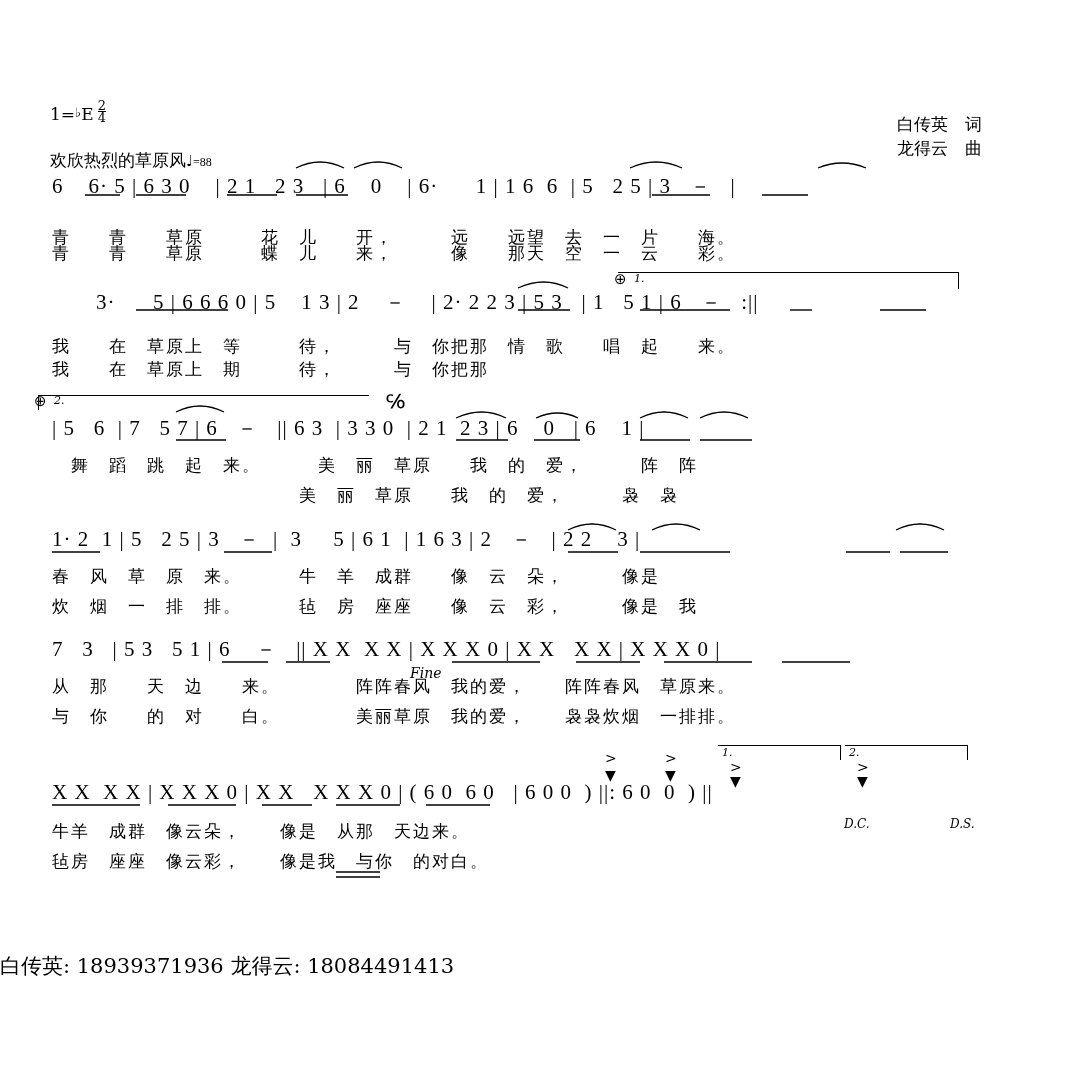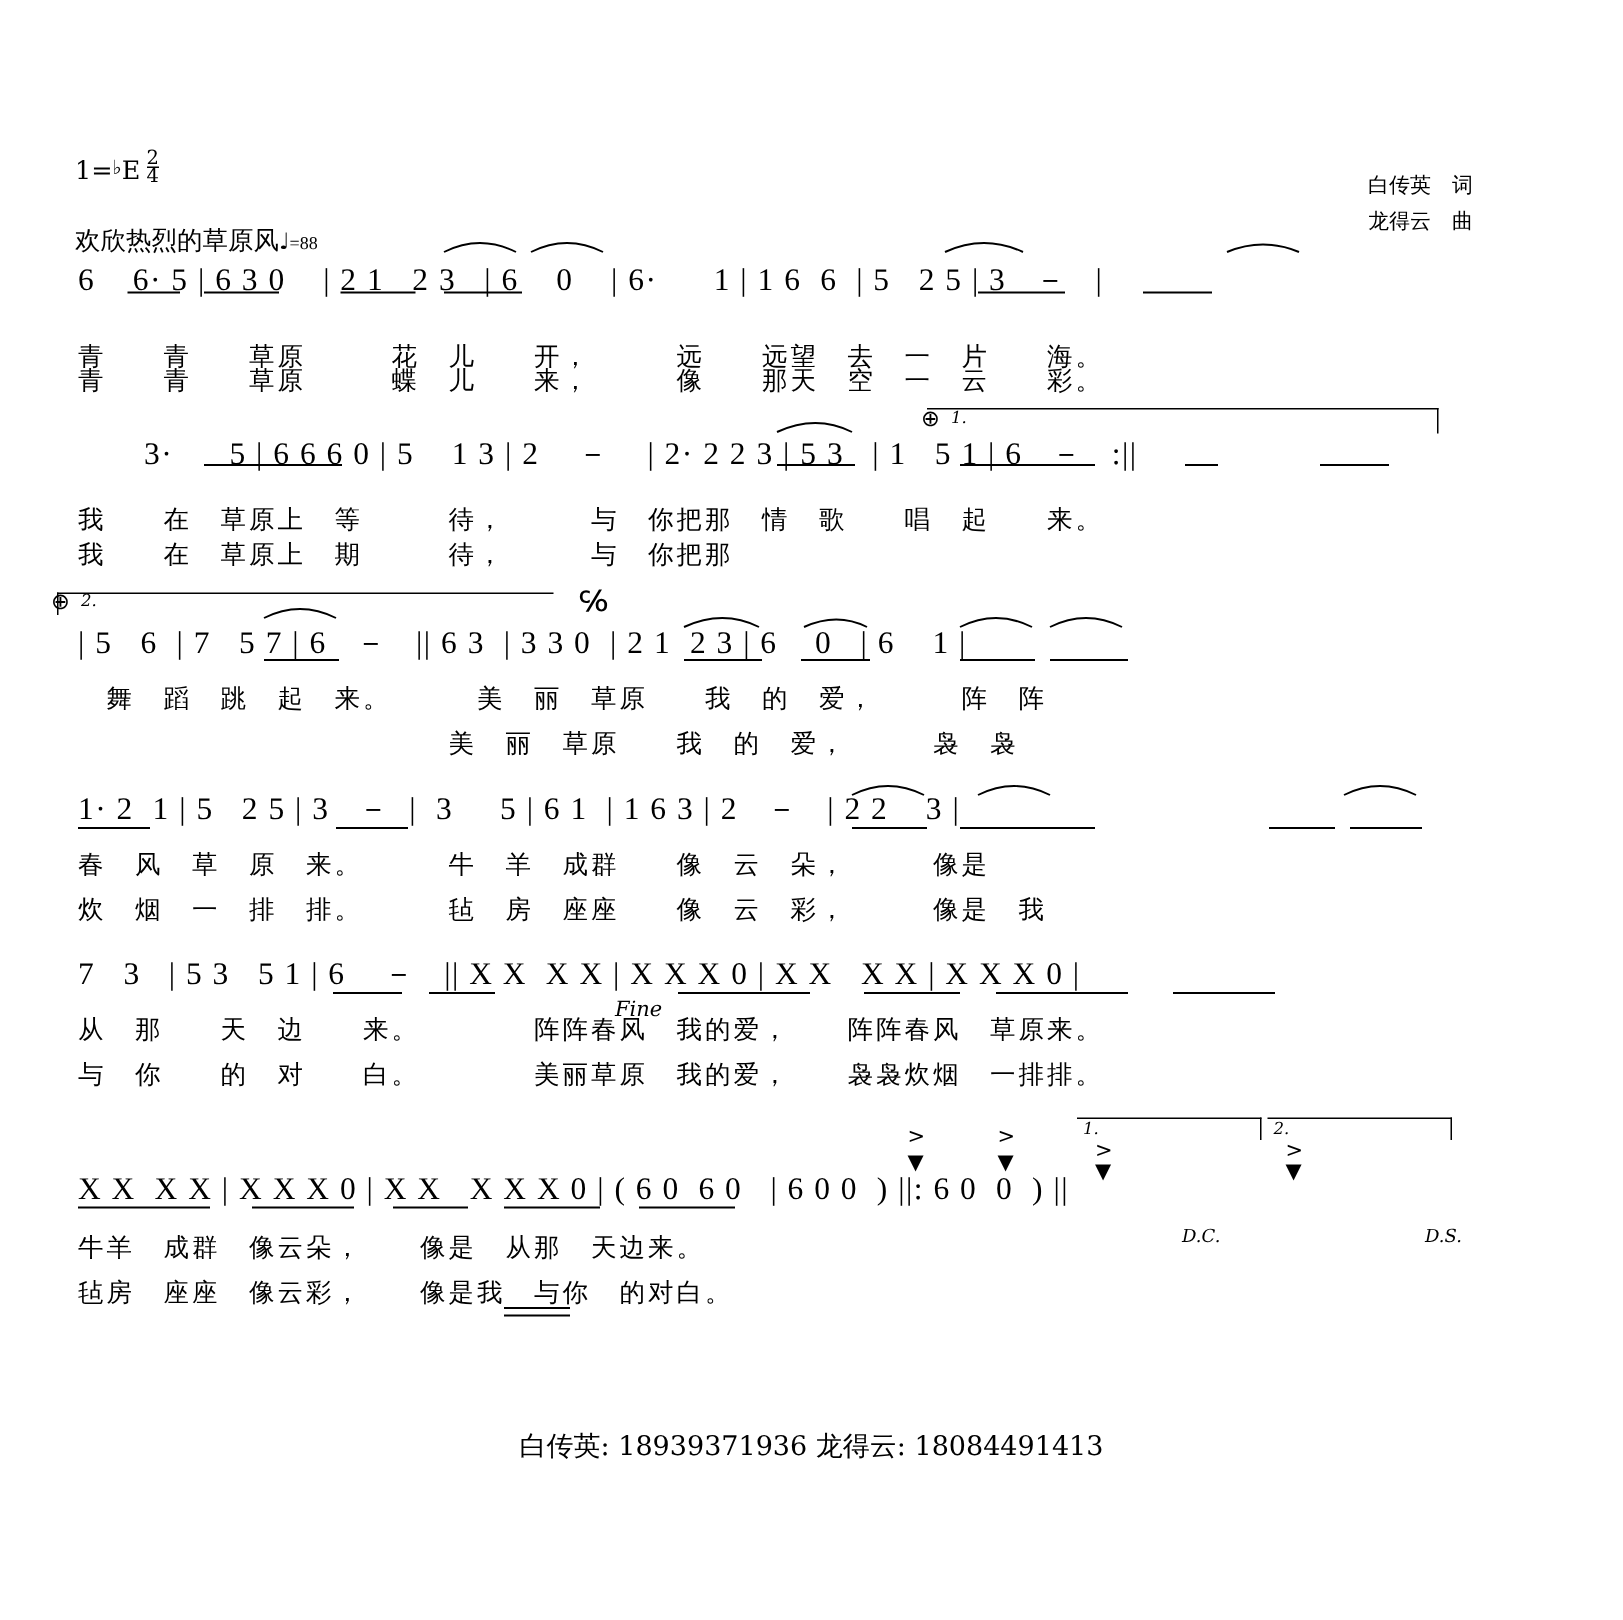--- a/index.html
+++ b/index.html
@@ -28,21 +28,21 @@
     text-align: center;
     font-size: 23px;
     font-family: "DejaVu Sans", sans-serif;
     font-weight: 500;
     letter-spacing: 1px;
   }
   .credits {
     position: absolute;
     right: 100px;
     top: 112px;
-    font-size: 14px;
+    font-size: 17px;
     font-family: "DejaVu Sans", sans-serif;
     line-height: 24px;
     text-align: center;
   }
   .credit-line {
     white-space: pre;
   }
   .keysig {
     position: absolute;
     left: 50px;
@@ -141,22 +141,22 @@
   .accentmark {
     position: absolute;
     font-size: 14px;
     font-family: "DejaVu Sans", sans-serif;
   }
   .contact {
     position: absolute;
     top: 952px;
     left: 0;
     width: 1082px;
-    text-align: center;
-    font-size: 18px;
+    text-align: left;
+    font-size: 21px;
     font-family: "DejaVu Serif", serif;
   }
   svg.slurs {
     position: absolute;
     left: 0;
     top: 0;
     width: 1082px;
     height: 1080px;
     pointer-events: none;
   }
@@ -231,21 +231,21 @@
     <div class="accentmark" style="left:730px; top:28px;">▼</div>
     <div class="accentmark" style="left:857px; top:14px;">&gt;</div>
     <div class="accentmark" style="left:857px; top:28px;">▼</div>
 
     <div class="bracket right-tick" style="left:718px; top:0px; width:122px; height:14px;"></div>
     <div class="ending-label" style="left:722px; top:1px;">1.</div>
     <div class="bracket right-tick" style="left:845px; top:0px; width:122px; height:14px;"></div>
     <div class="ending-label" style="left:849px; top:1px;">2.</div>
 
     <div class="notes" style="left:52px; top:35px; letter-spacing:1px;">X X  X X | X X X 0 | X X   X X X 0 | ( 6 0  6 0   | 6 0 0  ) ||: 6 0  0  ) ||</div>
-    <div class="dcds" style="left:788px; top:72px;text-align:right;">D.C.</div>
+    <div class="dcds" style="left:844px; top:72px;text-align:right;">D.C.</div>
     <div class="dcds" style="left:950px; top:72px;">D.S.</div>
     <div class="lyric" style="left:52px; top:75px; letter-spacing:2px;">牛羊　成群　像云朵，　　像是　从那　天边来。</div>
     <div class="lyric" style="left:52px; top:105px; letter-spacing:2px;">毡房　座座　像云彩，　　像是我　与你　的对白。</div>
   </div>
 
   <svg class="slurs" viewBox="0 0 1082 1080">
 
     <path d="M296,168 Q320,156 344,168" stroke="#000" stroke-width="1.3" fill="none"></path>
     <path d="M354,168 Q378,156 402,168" stroke="#000" stroke-width="1.3" fill="none"></path>
     <path d="M630,168 Q656,156 682,168" stroke="#000" stroke-width="1.3" fill="none"></path>

